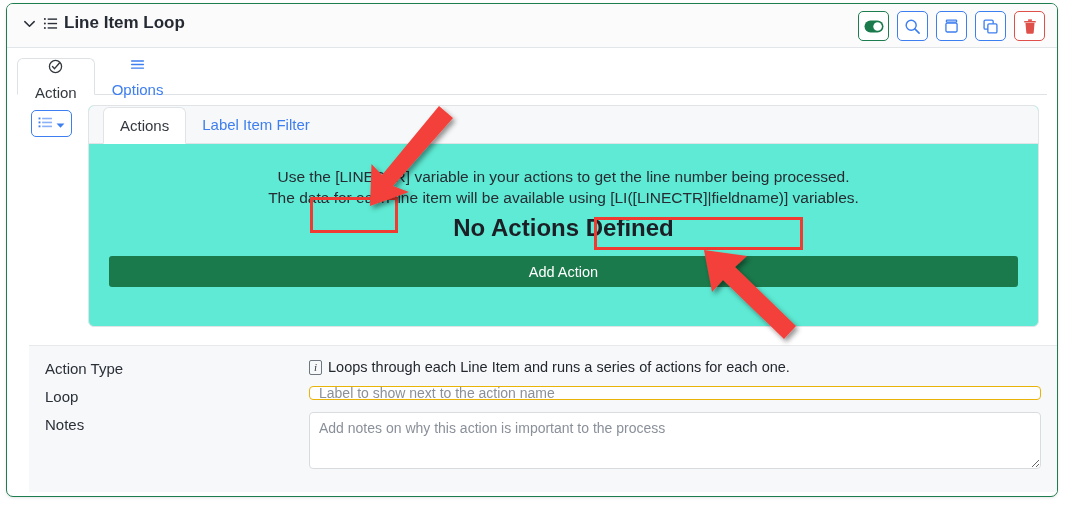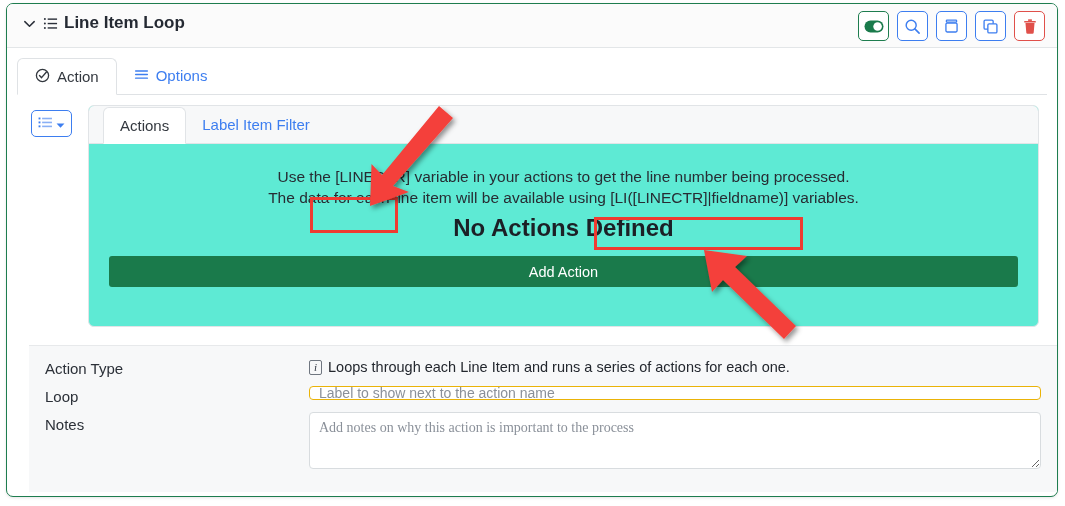--- a/index.html
+++ b/index.html
@@ -87,26 +87,27 @@
     margin: 8px 10px 0 10px;
     border-bottom: 1px solid #dfe2e5;
     display: flex;
     align-items: flex-end;
   }
   .tab {
     display: flex;
     align-items: center;
     gap: 7px;
     height: 37px;
-    padding: 8px 17px;
+    padding: 0 17px;
     font-size: 15px;
     box-sizing: border-box;
     cursor: pointer;
     color: #3d7ef0;
     white-space: nowrap;
+    flex-direction: column;
   }
   .tab.active {
     background: #ffffff;
     border: 1px solid #dfe2e5;
     border-bottom: 1px solid #ffffff;
     border-radius: 6px 6px 0 0;
     color: #33383f;
     margin-bottom: -1px;
   }
   .badge {
@@ -279,21 +280,21 @@
     box-sizing: border-box;
     outline: none;
   }
   .ftext {
     width: 100%;
     height: 57px;
     border: 1px solid #d8dcdf;
     border-radius: 4px;
     background: #ffffff;
     font-size: 14px;
-    font-family: Liberation Serif, serif;
+    font-family: Liberation Sans, sans-serif;
     color: #22262c;
     padding: 7px 9px;
     box-sizing: border-box;
     outline: none;
     resize: vertical;
   }
   .finput::placeholder, .ftext::placeholder { color: #8a9099; }
 
   
   .anno-box {

